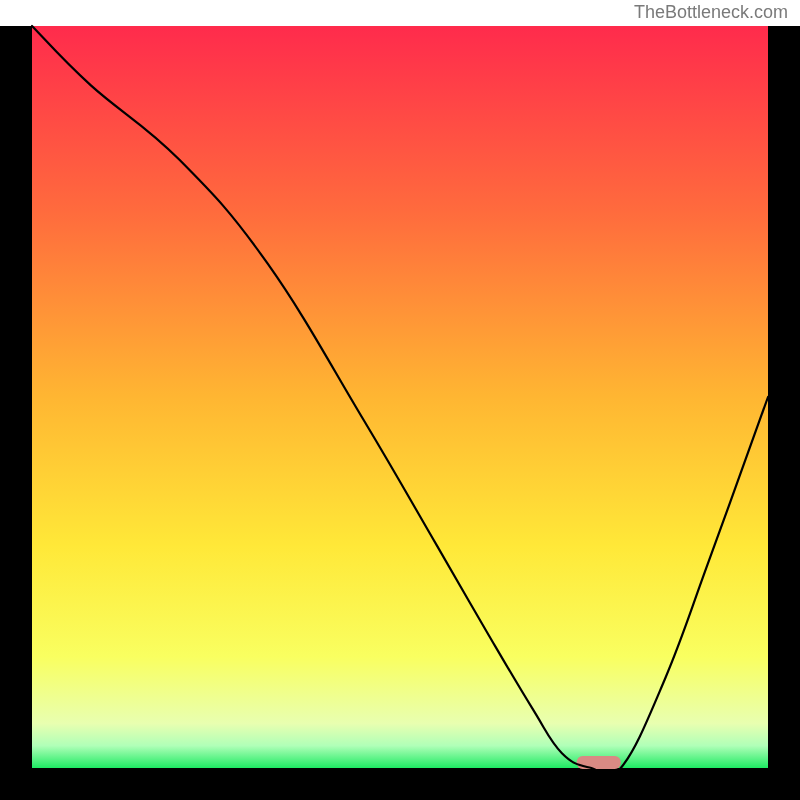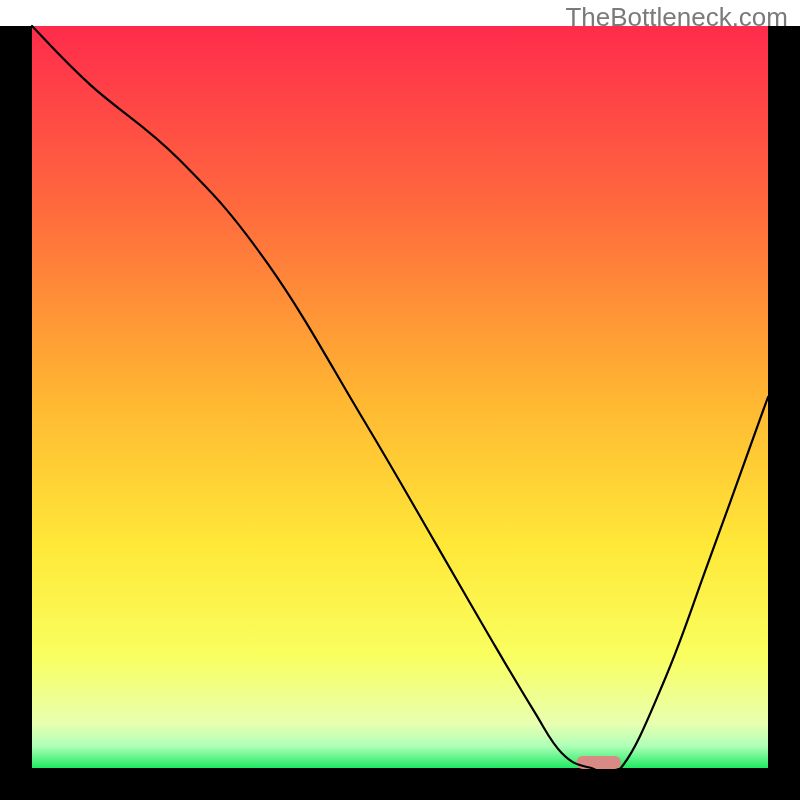--- a/index.html
+++ b/index.html
@@ -8,21 +8,21 @@
     width: 800px;
     height: 800px;
     background: #ffffff;
     overflow: hidden;
   }
   .watermark {
     position: absolute;
     top: 2px;
     right: 12px;
     font-family: Arial, Helvetica, sans-serif;
-    font-size: 26px;
+    font-size: 18px;
     font-weight: normal;
     color: #7a7a7a;
     letter-spacing: 0px;
     z-index: 10;
   }
   svg {
     display: block;
   }
 </style>
 </head>

